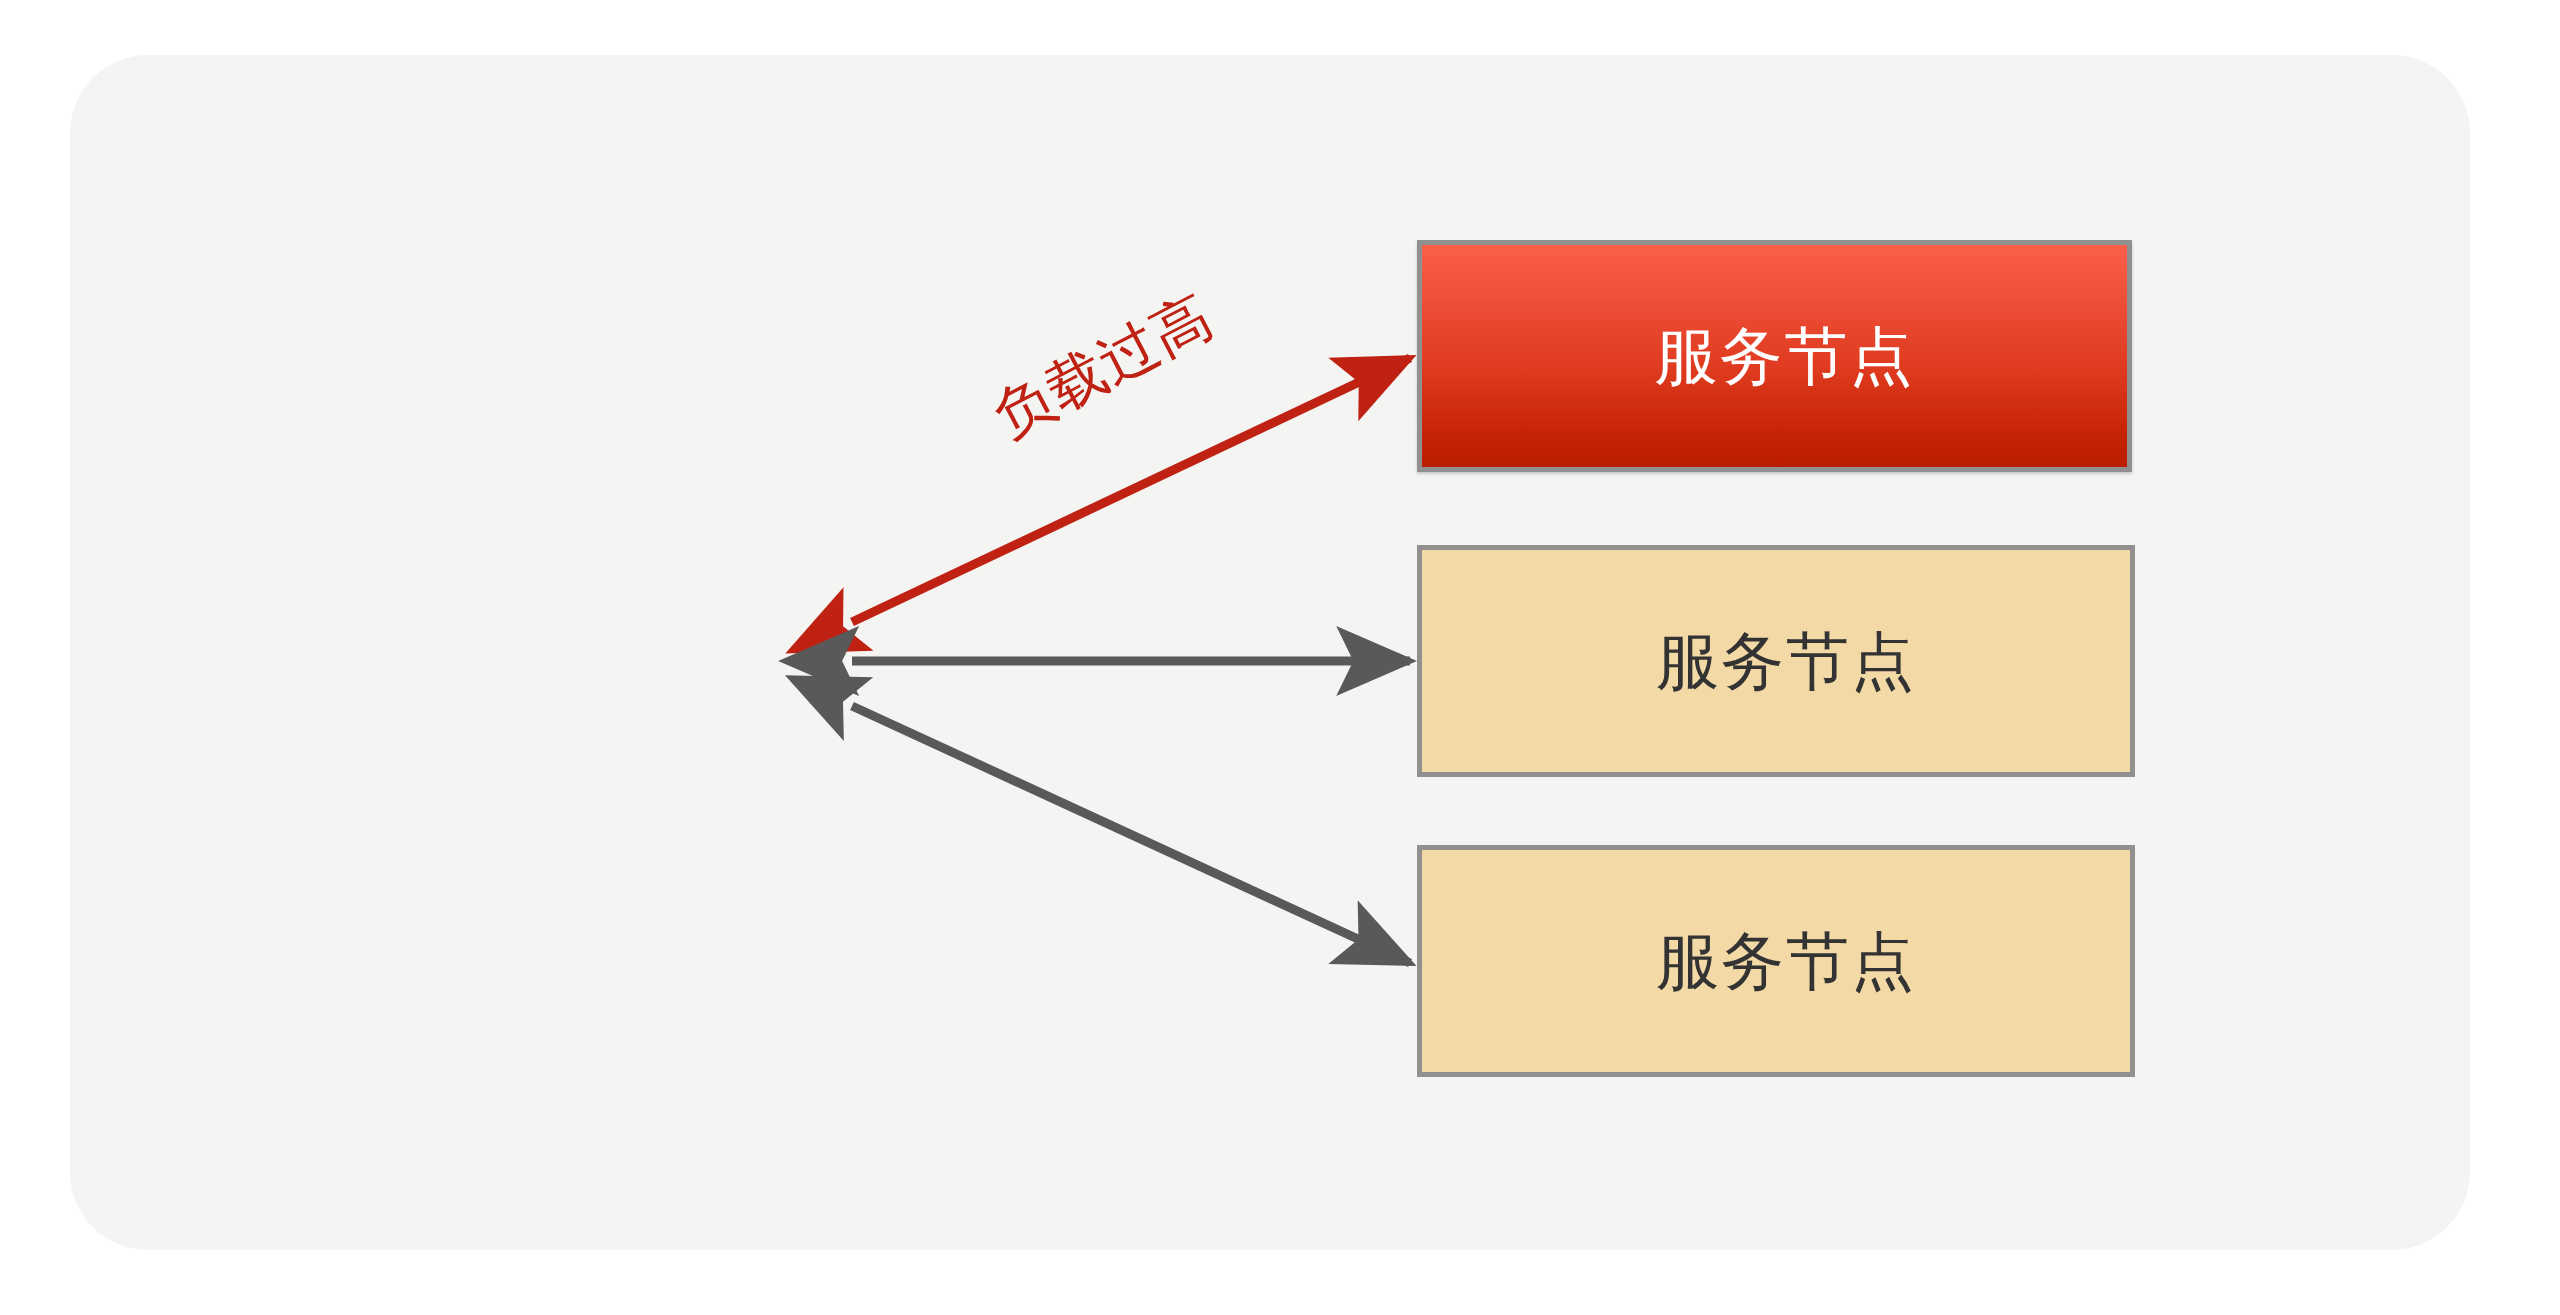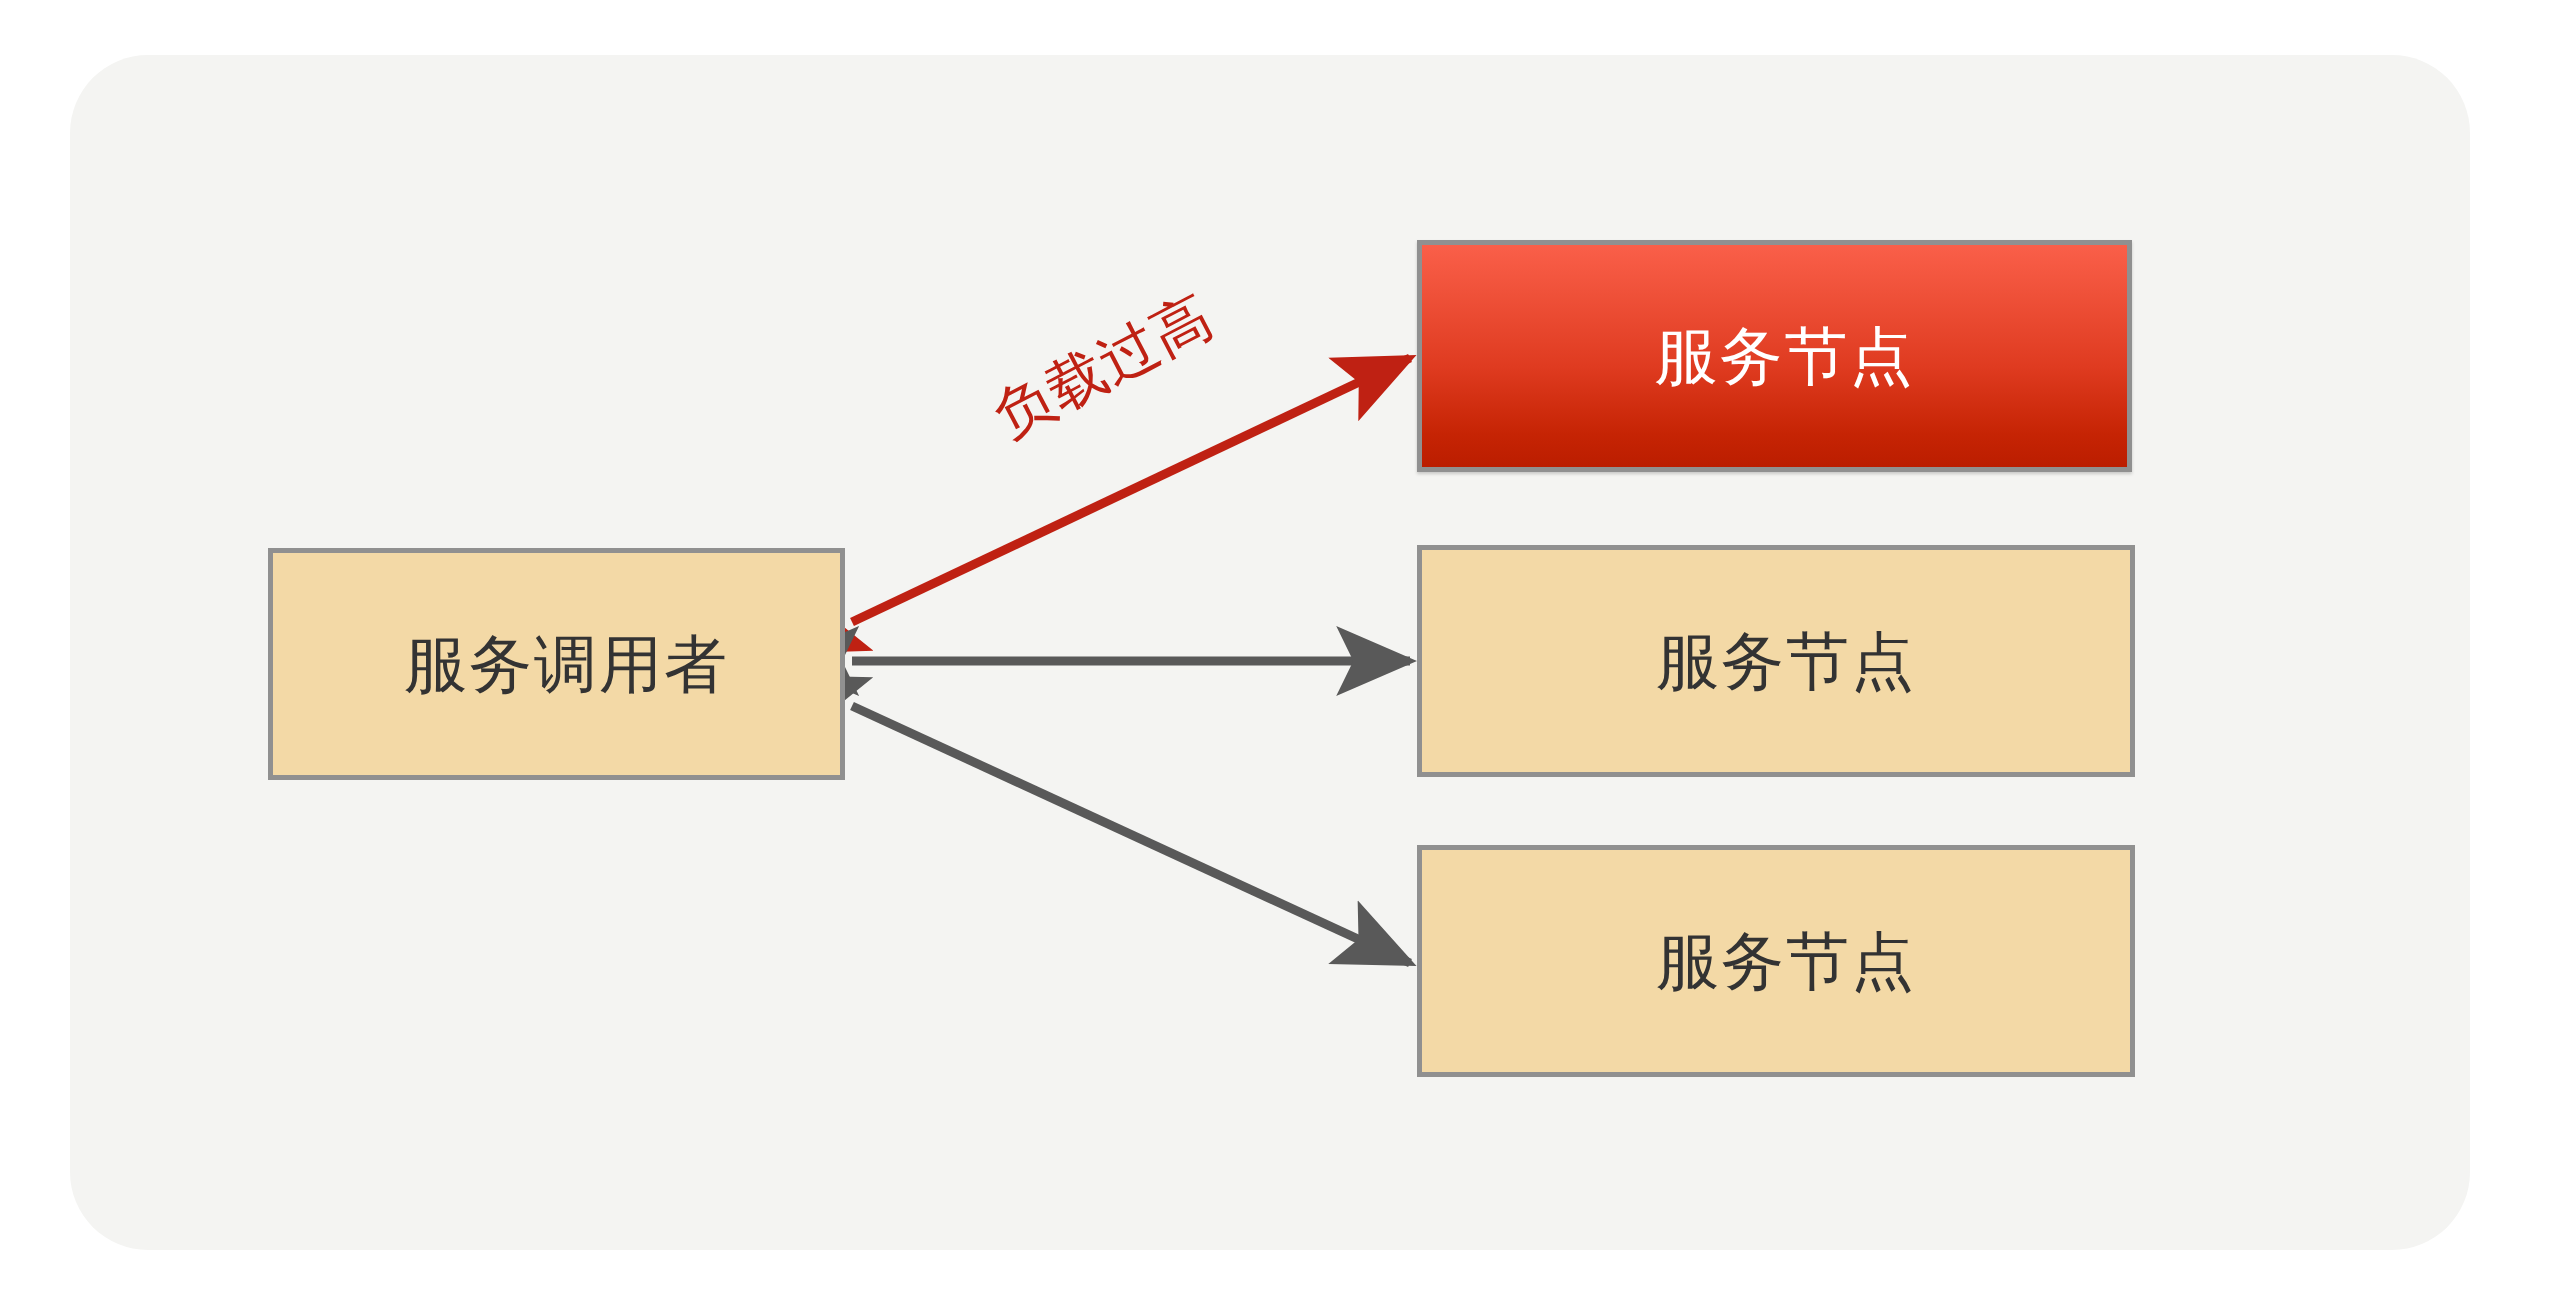--- a/index.html
+++ b/index.html
@@ -118,23 +118,20 @@
 
     <line x1="852" y1="622" x2="1410" y2="358" stroke="#bf2113" stroke-width="9" marker-start="url(#arrow-red-start)" marker-end="url(#arrow-red-end)"></line>
 
     <line x1="852" y1="661" x2="1410" y2="661" stroke="#595959" stroke-width="9" marker-start="url(#arrow-gray-start)" marker-end="url(#arrow-gray-end)"></line>
 
     <line x1="852" y1="706" x2="1410" y2="963" stroke="#595959" stroke-width="9" marker-start="url(#arrow-gray-start)" marker-end="url(#arrow-gray-end)"></line>
   </svg>
 
   <div id="overload-label">负载过高</div>
 
-  <div class="box box-beige" id="node-caller">
-    <span class="box-label">服务调用者</span>
-  </div>
 
   <div class="box box-red" id="node-service-1">
     <span class="box-label">服务节点</span>
   </div>
 
   <div class="box box-beige" id="node-service-2">
     <span class="box-label">服务节点</span>
   </div>
 
   <div class="box box-beige" id="node-service-3">

